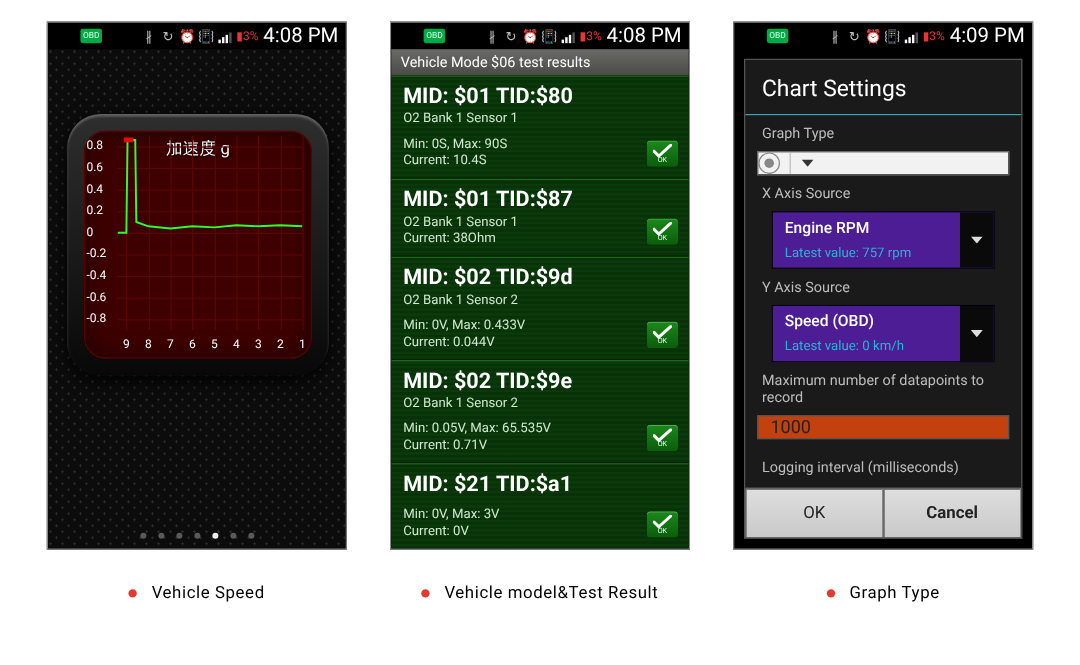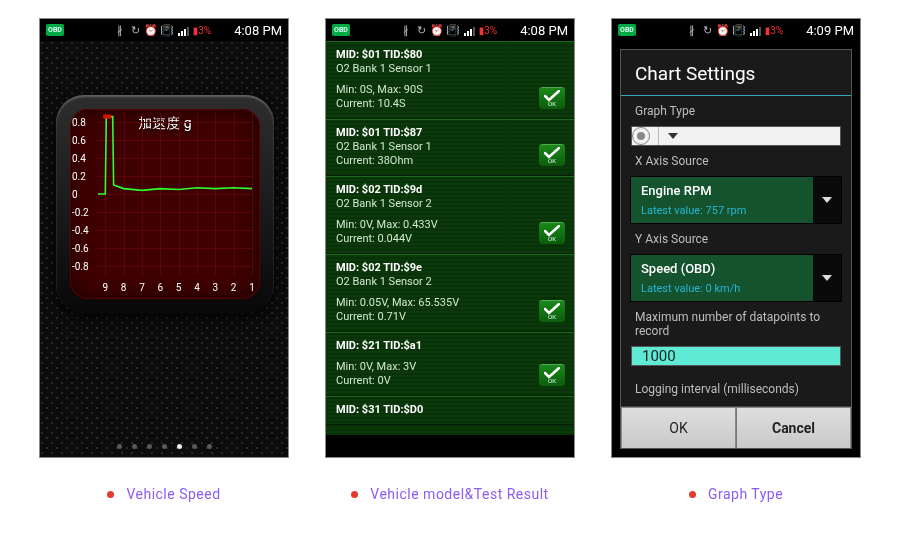--- a/index.html
+++ b/index.html
@@ -24,21 +24,21 @@
     border: 1px solid #888;
     position: relative;
     overflow: hidden;
   }
   .caption {
     margin-top: 28px;
     display: flex;
     align-items: center;
     gap: 12px;
     font-size: 14px;
-    color: #8b5cf6;
+    color: #000000;
     letter-spacing: .5px;
   }
   .dot {
     width: 7px; height: 7px; border-radius: 50%;
     background: #e33a2e;
   }
 
   
   .statusbar {
     height: 22px;
@@ -47,31 +47,31 @@
     align-items: center;
     justify-content: space-between;
     padding: 0 6px;
     font-size: 11px;
     color: #ccc;
   }
   .status-left, .status-right { display: flex; align-items: center; gap: 4px; }
   .sb-obd {
     width: 18px; height: 12px; background: #0a4; border-radius: 2px;
     display: flex; align-items: center; justify-content: center;
-    font-size: 7px; color: #dfe; font-weight: 700;
+    font-size: 7px; color: #dfe; font-weight: 400; margin-left: 21px;
   }
   .sb-ic { width: 12px; height: 12px; display:flex; align-items:center; justify-content:center; color:#bbb; font-size:11px;}
   .sb-sig { display:flex; align-items:flex-end; gap:1px; height:12px;}
   .sb-sig span{ width:2px; background:#fff;}
   .sb-sig span:nth-child(1){height:3px;}
   .sb-sig span:nth-child(2){height:5px;}
   .sb-sig span:nth-child(3){height:7px;}
   .sb-sig span:nth-child(4){height:9px; background:#555;}
   .sb-batt { color:#e33; font-size:10px; }
-  .sb-time { color:#fff; font-size:13px;margin-left:19px; }
+  .sb-time { color:#fff; font-size:17px; }
 
   
   .carbon {
     width:100%; height: calc(100% - 22px);
     background:
       radial-gradient(circle at 2px 2px, #2a2a2a 1px, transparent 1px),
       radial-gradient(circle at 7px 7px, #2a2a2a 1px, transparent 1px),
       #0c0c0c;
     background-size: 10px 10px;
     position: relative;
@@ -138,21 +138,21 @@
       #0a3a0a;
     color:#fff; font-size:12px;
     overflow:hidden;
   }
   .item{
     border-top:1px solid #196a19;
     border-bottom:1px solid #051e05;
     padding:6px 10px 8px 10px;
     position:relative;
   }
-  .item .mid{ font-weight:700; font-size:11px;}
+  .item .mid{ font-weight:700; font-size:18px;}
   .item .sub{ color:#cfe8cf; font-size:11px; margin-top:1px;}
   .item .minmax{ color:#cfe8cf; font-size:11px; margin-top:8px;}
   .okbtn{
     position:absolute; right:8px; bottom:8px;
     width:28px; height:24px;
     background: linear-gradient(#1b8a1b,#0c5c0c);
     border:1px solid #063706;
     border-radius:4px;
     display:flex; align-items:center; justify-content:center;
     box-shadow: inset 0 1px 0 rgba(255,255,255,.25);
@@ -200,37 +200,37 @@
   }
   .selectrow .radio::after{
     content:""; position:absolute; inset:4px; border-radius:50%; background:#888;
   }
   .selectrow .caret{
     width:28px;height:100%;
     border-left:1px solid #bbb;
     display:flex;align-items:center;justify-content:center;
   }
   .greenrow{
-    margin:4px 9px 0;
-    background:#14532d;
+    margin:4px 22px 0;
+    background:#4c1d95;
     display:flex;
     border:1px solid #000;
     min-height:48px;
   }
   .greenrow .gtext{flex:1;padding:6px 10px;}
   .greenrow .gtext .gval{ color:#fff; font-size:13px; font-weight:500;}
   .greenrow .gtext .glat{ color:#27b5d6; font-size:11px; margin-top:6px;}
   .greenrow .caret{
     width:28px; background:#0a0a0a;
     display:flex;align-items:center;justify-content:center;
   }
   .inputrow{
     margin:4px 10px 0;
     height:38px;
-    background:#5eead4;
+    background:#c2410c;
     border:1px solid #555;
     display:flex; align-items:center;
     color:#222;
     padding:0 10px;
     font-size:15px;
   }
   .divline{ height:1px; background:#3f3f3f; margin:8px 10px 0;}
   .btnrow{
     display:flex;
     border-top:1px solid #444;
@@ -353,20 +353,21 @@
           <div class="sb-sig">
               <span></span>
               <span></span>
               <span></span>
               <span></span>
             </div>
           <span class="sb-batt">▮<span>3%</span></span>
           <span class="sb-time">4:08 PM</span>
         </div>
       </div>
+      <div class="titlebar2">Vehicle Mode $06 test results</div>
       <div class="greenlist" id="greenlist">
           <div class="item">
             <div class="mid">MID: $01 TID:$80</div>
             <div class="sub">O2 Bank 1 Sensor 1</div>
             <div class="minmax">Min: 0S, Max: 90S</div>
             <div class="sub">Current: 10.4S</div>
             <div class="okbtn">
               <svg width="16" height="12">
                 <path d="M1 6 L5 10 L15 1" stroke="#fff" stroke-width="2.5" fill="none" stroke-linecap="round"></path>
               </svg>

